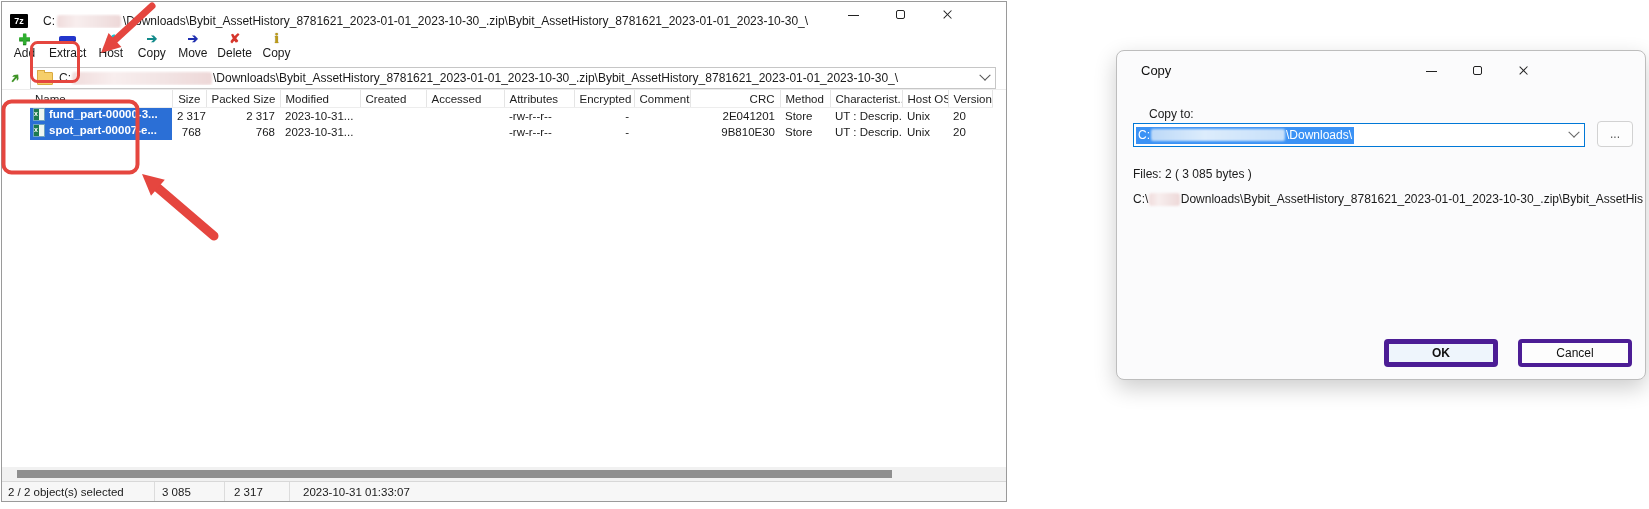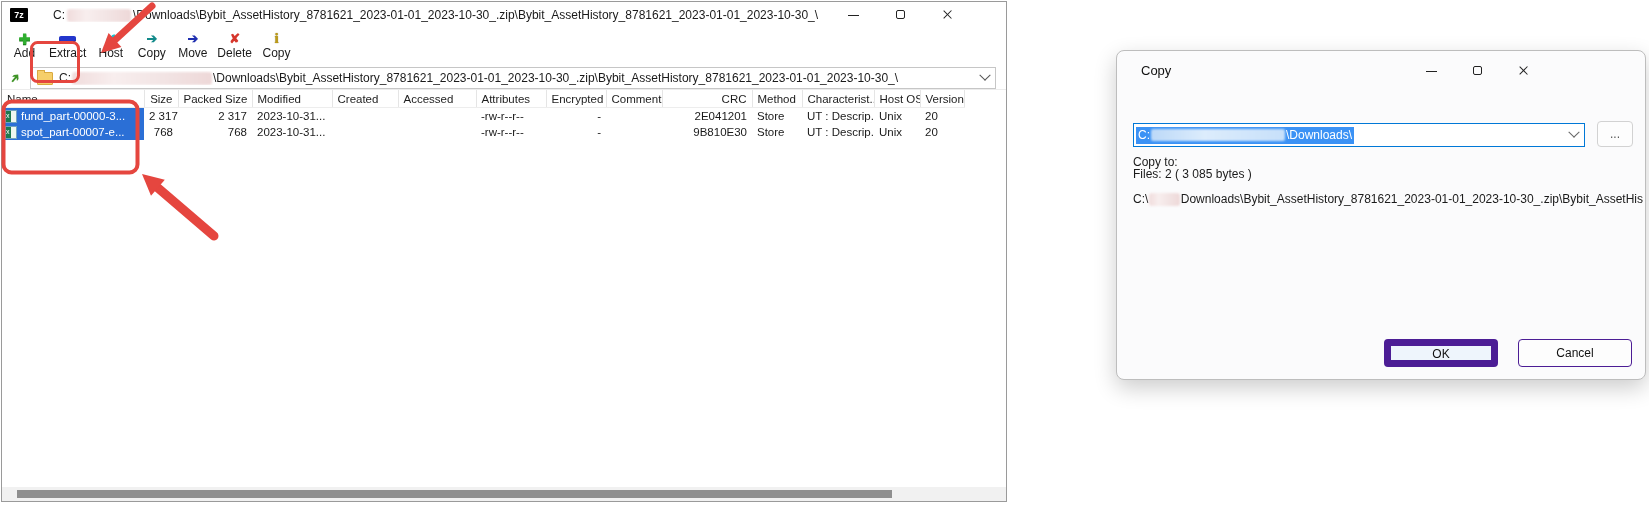--- a/index.html
+++ b/index.html
@@ -2,21 +2,21 @@
 <html><head>
 <meta charset="utf-8">
 <style>
   html,body{margin:0;padding:0;background:#fff;}
   .canvas{position:relative;width:1649px;height:509px;background:#ffffff;
           font-family:"Liberation Sans",sans-serif;color:#1a1a1a;overflow:hidden;}
 
   
   .main-window{position:absolute;left:1px;top:1px;width:1006px;height:501px;
                background:#fff;border:1px solid #9a9a9a;display:flex;flex-direction:column;box-sizing:border-box;}
-  .titlebar{height:26px;display:flex;align-items:center;gap:25px;padding:0 8px;position:relative;flex:none;}
+  .titlebar{height:26px;display:flex;align-items:flex-end;gap:15px;padding:0 8px;position:relative;flex:none;}
   .app-icon{width:18px;height:14px;background:#000;color:#fff;font-size:9px;font-weight:bold;
             display:flex;align-items:center;justify-content:center;flex:none;border-radius:1px;}
   .title-text{font-size:12px;white-space:nowrap;overflow:hidden;display:flex;align-items:center;width:800px;}
   .redact{display:inline-block;height:13px;border-radius:3px;vertical-align:middle;
           background:linear-gradient(90deg,#f0dcdc,#f8eeee 30%,#f2e4e4 65%,#eed8d8);filter:blur(1.2px);}
   .redact-title{width:64px;margin:0 2px;}
   .win-controls{position:absolute;left:845px;top:6px;display:flex;gap:34px;}
   .wb{width:13px;height:13px;position:relative;display:inline-block;cursor:default;}
   .wb-min::before{content:"";position:absolute;left:1px;right:1px;top:7px;height:1px;background:#222;}
   .wb-max::before{content:"";position:absolute;inset:2px;border:1px solid #222;border-radius:2px;}
@@ -45,27 +45,27 @@
   .address-combo{flex:1;height:20px;border:1px solid #c6c6c6;display:flex;align-items:center;gap:6px;
                  padding:0 6px;font-size:12px;background:#fff;overflow:hidden;}
   .folder-icon{width:14px;height:11px;background:#f6cf6a;border:1px solid #d9a93f;border-radius:1px;position:relative;flex:none;}
   .folder-icon::before{content:"";position:absolute;left:-1px;top:-3px;width:6px;height:2px;background:#f6cf6a;border:1px solid #d9a93f;border-bottom:none;border-radius:1px 1px 0 0;}
   .addr-text{white-space:nowrap;overflow:hidden;display:flex;align-items:center;flex:1;}
   .redact-addr{width:140px;margin:0 1px;}
   .chev{width:7px;height:7px;border-right:1.4px solid #555;border-bottom:1.4px solid #555;
         transform:rotate(45deg) translate(-2px,-2px);flex:none;}
 
   .list-area{flex:1;position:relative;overflow:hidden;border-top:1px solid #ececec;}
-  table{border-collapse:collapse;table-layout:fixed;width:962px;font-size:11.5px;}
+  table{border-collapse:collapse;table-layout:fixed;width:962px;font-size:11.5px;margin-left:28px;}
   th{font-weight:normal;text-align:left;height:17px;padding:0 5px;border-right:1px solid #e5e5e5;
      border-bottom:1px solid #ededed;white-space:nowrap;overflow:hidden;color:#1d1d1d;}
   td{height:16px;padding:0 5px;white-space:nowrap;overflow:hidden;}
   th.num,td.num{text-align:right;}
   td.name-cell{padding:0 2px 0 3px;}
-  .name-inner{display:flex;align-items:center;gap:4px;height:16px;}
+  .name-inner{display:flex;align-items:flex-start;gap:4px;height:16px;font-weight:bold;}
   tr.selected .name-cell{background:#2b6fd6;color:#fff;}
   .file-icon{width:12px;height:13px;background:#eef7f0;border:1px solid #6fa3c0;position:relative;flex:none;box-sizing:border-box;}
   .file-icon::before{content:"";position:absolute;left:0;top:0;bottom:0;width:5px;background:#1e7a4f;}
   .file-icon::after{content:"x";position:absolute;left:0px;top:1px;font-size:7px;line-height:7px;color:#fff;}
 
   .hscroll{position:absolute;left:0;right:0;bottom:0;height:14px;background:#f1f1f1;}
   .hthumb{position:absolute;left:15px;top:3px;width:875px;height:8px;background:#8f8f8f;}
 
   .statusbar{height:19px;flex:none;border-top:1px solid #d8d8d8;background:#f7f7f7;
              display:flex;align-items:center;font-size:11.5px;}
@@ -75,37 +75,37 @@
   .sb-3{width:65px;padding-left:9px;border-left:1px solid #dcdcdc;}
   .sb-4{flex:1;padding-left:13px;border-left:1px solid #dcdcdc;}
 
   
   .dialog{position:absolute;left:1116px;top:50px;width:530px;height:330px;background:#fbfbfc;
           border:1px solid #bdbdbd;border-radius:8px;box-shadow:0 8px 22px rgba(0,0,0,.20);
           font-size:12px;box-sizing:border-box;}
   .dlg-titlebar{position:relative;height:34px;}
   .dlg-title{position:absolute;left:24px;top:12px;font-size:13px;color:#111;}
   .dlg-controls{position:absolute;left:308px;top:13px;display:flex;gap:33px;}
-  .copy-to-label{position:absolute;left:16px;top:56px;margin-top:48px;}
+  .copy-to-label{position:absolute;left:32px;top:56px;}
   .combo{position:absolute;left:16px;top:72px;width:452px;height:24px;border:1px solid #0078d7;
          background:#fff;display:flex;align-items:center;padding:0 6px 0 2px;box-sizing:border-box;overflow:hidden;}
   .combo-sel{display:inline-flex;align-items:center;background:#3b92f5;color:#fff;height:17px;padding:0 2px;white-space:nowrap;}
   .redact-combo{width:134px;height:12px;background:linear-gradient(90deg,#bcd9f8,#dcecfc 40%,#c7e0fa);filter:blur(1px);border-radius:2px;margin:0 1px;}
   .combo .chev{margin-left:auto;border-color:#666;}
   .browse{position:absolute;left:480px;top:70px;width:36px;height:26px;border:1px solid #d2d2d2;
           background:#fdfdfd;border-radius:4px;color:#555;font-size:12px;font-family:inherit;line-height:10px;}
   .files-summary{position:absolute;left:16px;top:116px;}
   .path-block{position:absolute;left:16px;top:140px;right:2px;line-height:17px;white-space:nowrap;overflow:hidden;}
   .pline{white-space:nowrap;overflow:hidden;display:flex;align-items:center;}
   .pline.indent{padding-left:5px;}
   .redact-dlg{width:96px;margin:0 1px;}
   .dlg-btn{position:absolute;top:288px;width:114px;height:28px;border-radius:4px;font-family:inherit;
            font-size:12px;color:#111;}
-  .btn-ok{left:267px;background:#eef5fc;border:7px solid #4c1d95;}
-  .btn-cancel{left:401px;background:#fdfdfd;border:1px solid #4c1d95;}
+  .btn-ok{left:267px;background:#eef5fc;border:5px solid #4c1d95;font-weight:bold;}
+  .btn-cancel{left:401px;background:#fdfdfd;border:4px solid #4c1d95;}
 
   
   .annotations{position:absolute;left:0;top:0;pointer-events:none;}
 </style>
 </head>
 <body>
 
 <div class="canvas">
 
   <div class="main-window">
@@ -248,20 +248,26 @@
             <td>Unix</td>
             <td>20</td>
           </tr>
         </tbody>
       </table>
       <div class="hscroll">
         <div class="hthumb"></div>
       </div>
     </div>
 
+    <div class="statusbar">
+      <span class="sb-cell sb-1">2 / 2 object(s) selected</span>
+      <span class="sb-cell sb-2">3 085</span>
+      <span class="sb-cell sb-3">2 317</span>
+      <span class="sb-cell sb-4">2023-10-31 01:33:07</span>
+    </div>
   </div>
 
   <div class="dialog">
     <div class="dlg-titlebar">
       <span class="dlg-title">Copy</span>
       <span class="dlg-controls">
         <span class="wb wb-min"></span>
         <span class="wb wb-max"></span>
         <span class="wb wb-close"></span>
       </span>

